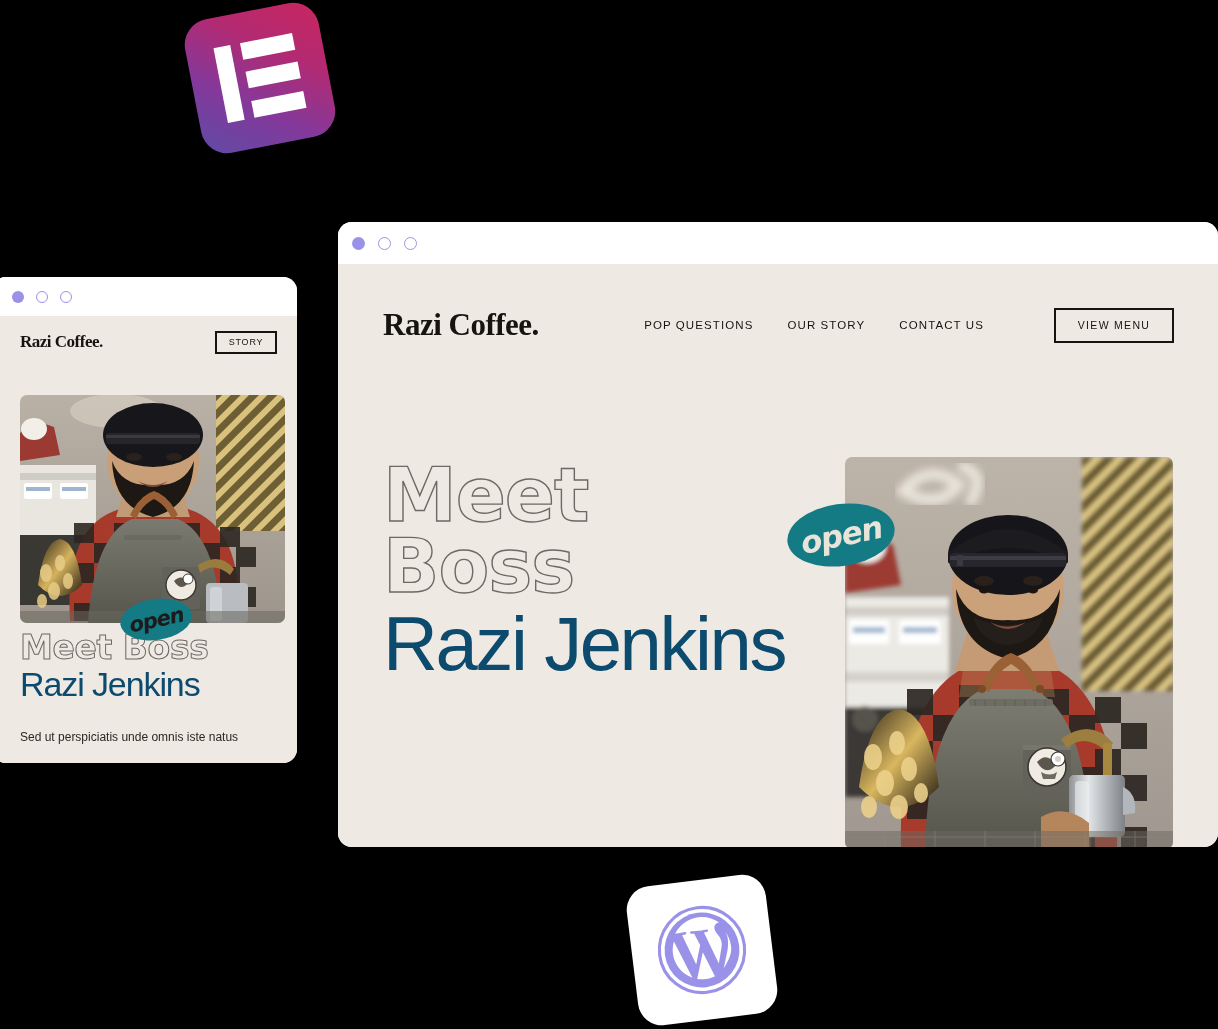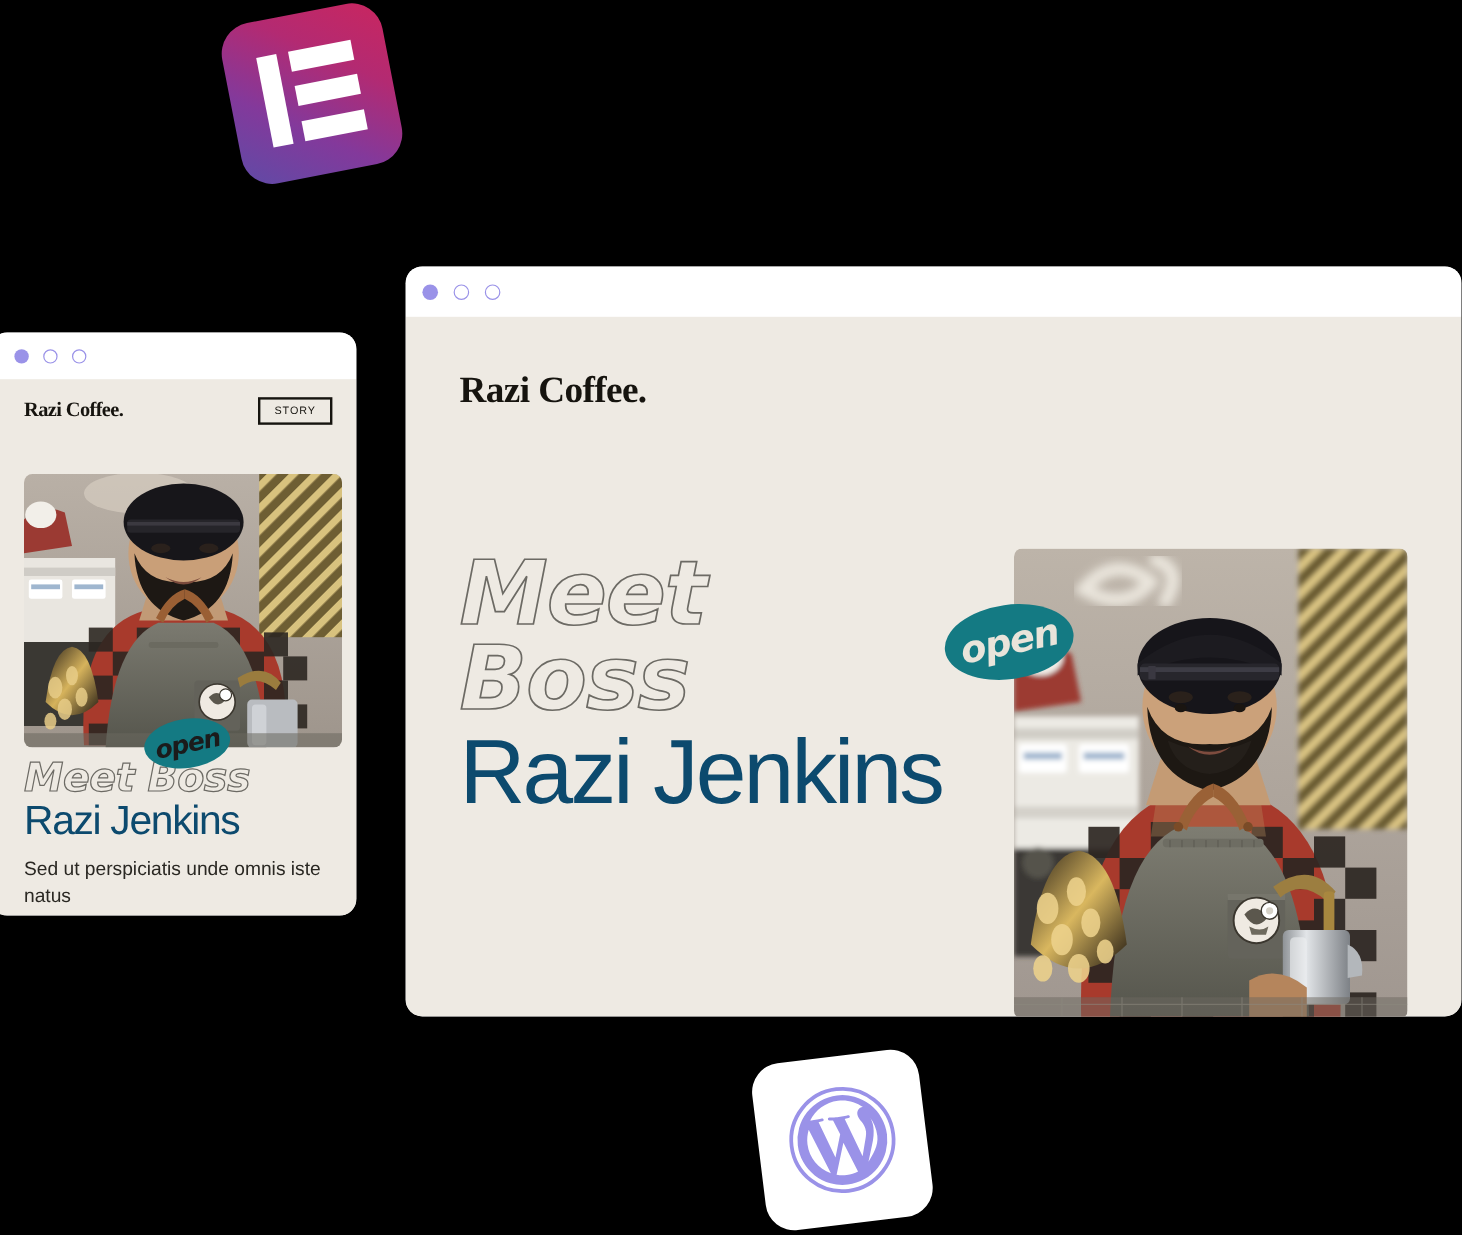--- a/index.html
+++ b/index.html
@@ -160,21 +160,20 @@
   }
   .headline-outline {
     font-family: "DejaVu Sans", sans-serif;
     font-weight: bold;
     font-size: 74px;
     line-height: 0.96;
     letter-spacing: -1px;
     color: transparent;
     -webkit-text-stroke: 1.4px #6c6a64;
     text-shadow: none;
-    font-style: italic;
   }
   .headline-solid {
     font-family: "Liberation Sans", sans-serif;
     font-weight: normal;
     font-size: 76px;
     line-height: 1.0;
     letter-spacing: -2.4px;
     color: #0c4a6e;
     margin-top: 4px;
   }
@@ -283,22 +282,22 @@
     font-size: 33px;
     letter-spacing: -0.4px;
     -webkit-text-stroke: 1px #6c6a64;
   }
   #mobile-hero-text .headline-solid {
     font-size: 34px;
     letter-spacing: -1.1px;
     margin-top: 3px;
   }
   #mobile-hero-text .hero-paragraph {
-    font-size: 16px;
-    margin-top: 12px;
+    font-size: 12px;
+    margin-top: 28px;
     max-width: 250px;
   }
   #mobile-hero-text .outline-btn {
     margin-top: 26px;
     margin-left: -8px;
     width: 110px;
     height: 32px;
     font-size: 9.5px;
   }
 
@@ -456,20 +455,26 @@
     <div class="chrome-bar">
       <span class="dot dot-filled"></span>
       <span class="dot dot-open"></span>
       <span class="dot dot-open"></span>
     </div>
 
     <div class="page-body">
 
       <div id="desktop-header">
         <span class="brand-logo">Razi Coffee.</span>
+        <nav id="desktop-nav">
+          <a class="nav-link" href="#">POP QUESTIONS</a>
+          <a class="nav-link" href="#">OUR STORY</a>
+          <a class="nav-link" href="#">CONTACT US</a>
+          <button class="outline-btn">VIEW MENU</button>
+        </nav>
       </div>
 
       <div id="desktop-hero-text">
         <div class="headline-outline">Meet Boss</div>
         <div class="headline-solid">Razi Jenkins</div>
 
       </div>
 
       <div class="open-badge" id="desktop-open-badge">
         <span class="open-text">open</span>

